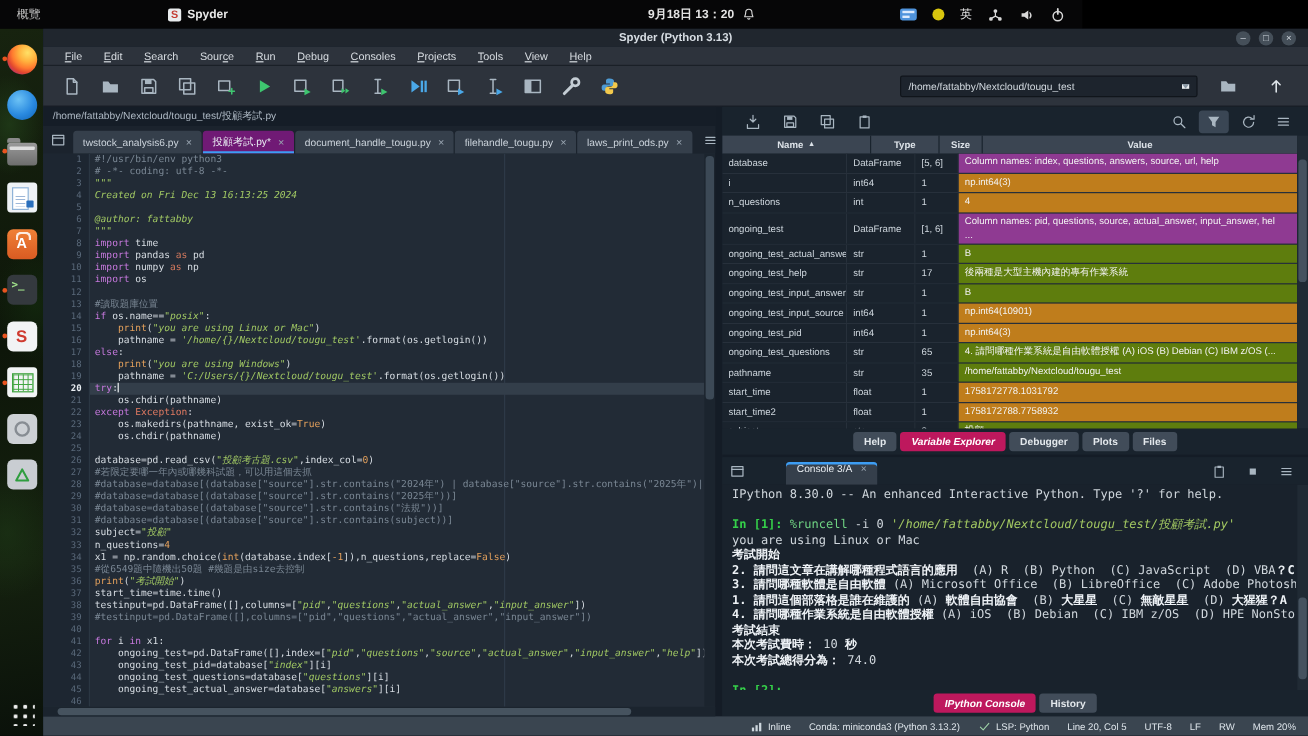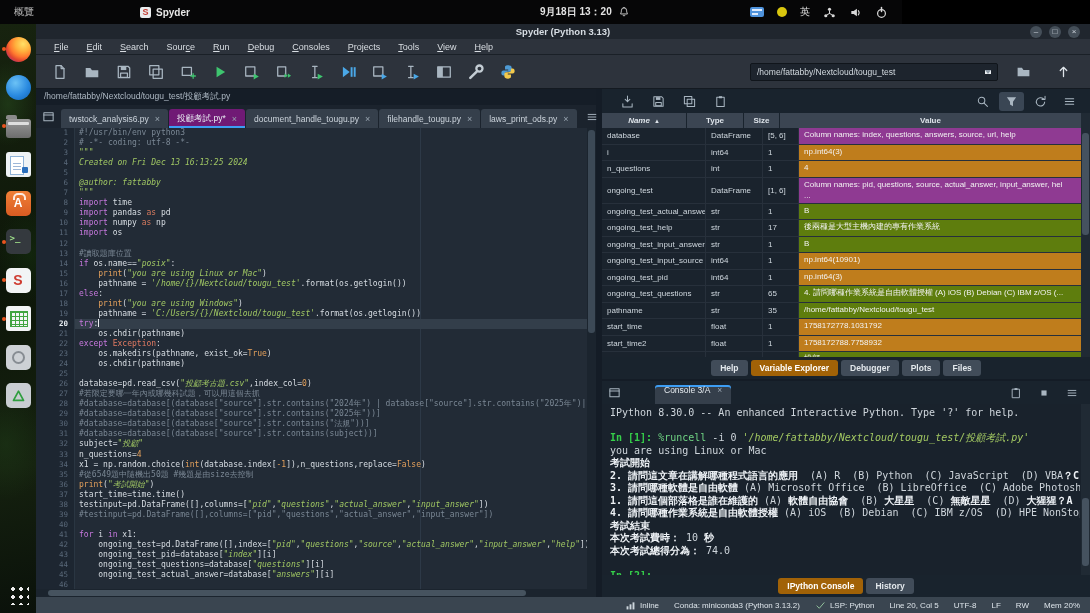--- a/index.html
+++ b/index.html
@@ -106,34 +106,34 @@
   #rightcol{flex:1;display:flex;flex-direction:column;min-width:0;}
   #vepane{height:290px;flex:none;display:flex;flex-direction:column;background:#19232d;}
   #vetoolbar{height:24px;display:flex;align-items:center;padding:0 8px 0 10px;flex:none;}
   .veb{padding:3px 9px;}
   .veb.right{padding:3px 6px;}
   .veb.activebtn{background:#3a4654;border-radius:3px;}
   #vesp{margin-left:auto;}
   #vetable{flex:1;min-height:0;display:flex;flex-direction:column;position:relative;}
   #vehead{height:15px;display:flex;background:#3b4552;color:#dde3e9;font-size:8px;font-weight:bold;flex:none;margin-right:9px;}
   .hc{display:flex;align-items:center;justify-content:center;border-right:1px solid #19232d;box-sizing:border-box;gap:4px;}
-  .hc.c0{width:85px;font-style:italic;}.hc.c1{width:57px;}.hc.c2{width:36px;}.hc.c3{flex:1;border-right:none;text-align:right;}
+  .hc.c0{width:124px;}.hc.c1{width:57px;}.hc.c2{width:36px;}.hc.c3{flex:1;border-right:none;text-align:right;}
   #verows{flex:1;overflow:hidden;margin-right:9px;}
   .vrow{display:flex;height:16.5px;border-bottom:1px solid #27303b;box-sizing:border-box;}
   .vrow.tall{height:26px;}
   .vc{font-size:8px;color:#cfd7de;display:flex;align-items:center;padding-left:5px;box-sizing:border-box;
       border-right:1px solid #27303b;background:#1a232d;overflow:hidden;white-space:nowrap;}
   .vc.n{width:104px;}.vc.t{width:57px;}.vc.s{width:36px;}
   .vval{flex:1;font-size:8px;color:#f2f2f2;padding:1px 0 0 5px;overflow:hidden;white-space:pre-line;line-height:11px;}
   .vval.df{background:#8f3a92;}.vval.num{background:#bf7d1c;}.vval.str{background:#5e7d0d;}
   #vescroll{position:absolute;right:0;top:0;bottom:0;width:9px;background:#202a34;}
   #vescroll .thumb{position:absolute;left:1px;right:1px;top:8%;height:42%;background:#45525f;border-radius:3px;}
   .panetabs{height:22px;display:flex;align-items:center;justify-content:center;gap:3px;background:#19232d;flex:none;}
   .pill{background:#414c59;color:#e3e8ec;font-size:8.5px;font-weight:bold;padding:3px 9px;border-radius:3px;white-space:nowrap;}
-  .pill.active{background:#a16207;color:#fff;}
+  .pill.active{background:#be185d;color:#fff;font-style:italic;}
 
   #consolepane{flex:1;display:flex;flex-direction:column;border-top:2px solid #141c26;min-height:0;}
   #ctabbar{height:23px;background:#19232d;display:flex;align-items:flex-end;flex:none;}
   #ctab{display:flex;gap:7px;background:#353f4b;color:#e6ebf0;font-size:8.5px;height:19px;
         padding:0 9px;margin-left:28px;border-radius:3px 3px 0 0;box-shadow:inset 0 2px 0 #3d9df3;}
   #ctab .x{color:#98a4b0;}
   #ctabbar .spacer{flex:1;}
   #cbody{flex:1;position:relative;background:#19222c;min-height:0;}
   #clines{position:absolute;left:8px;top:3px;right:10px;bottom:0;overflow:hidden;}
   .csl{font-family:"DejaVu Sans Mono",monospace;font-size:10px;line-height:12.5px;white-space:pre;overflow:hidden;}

